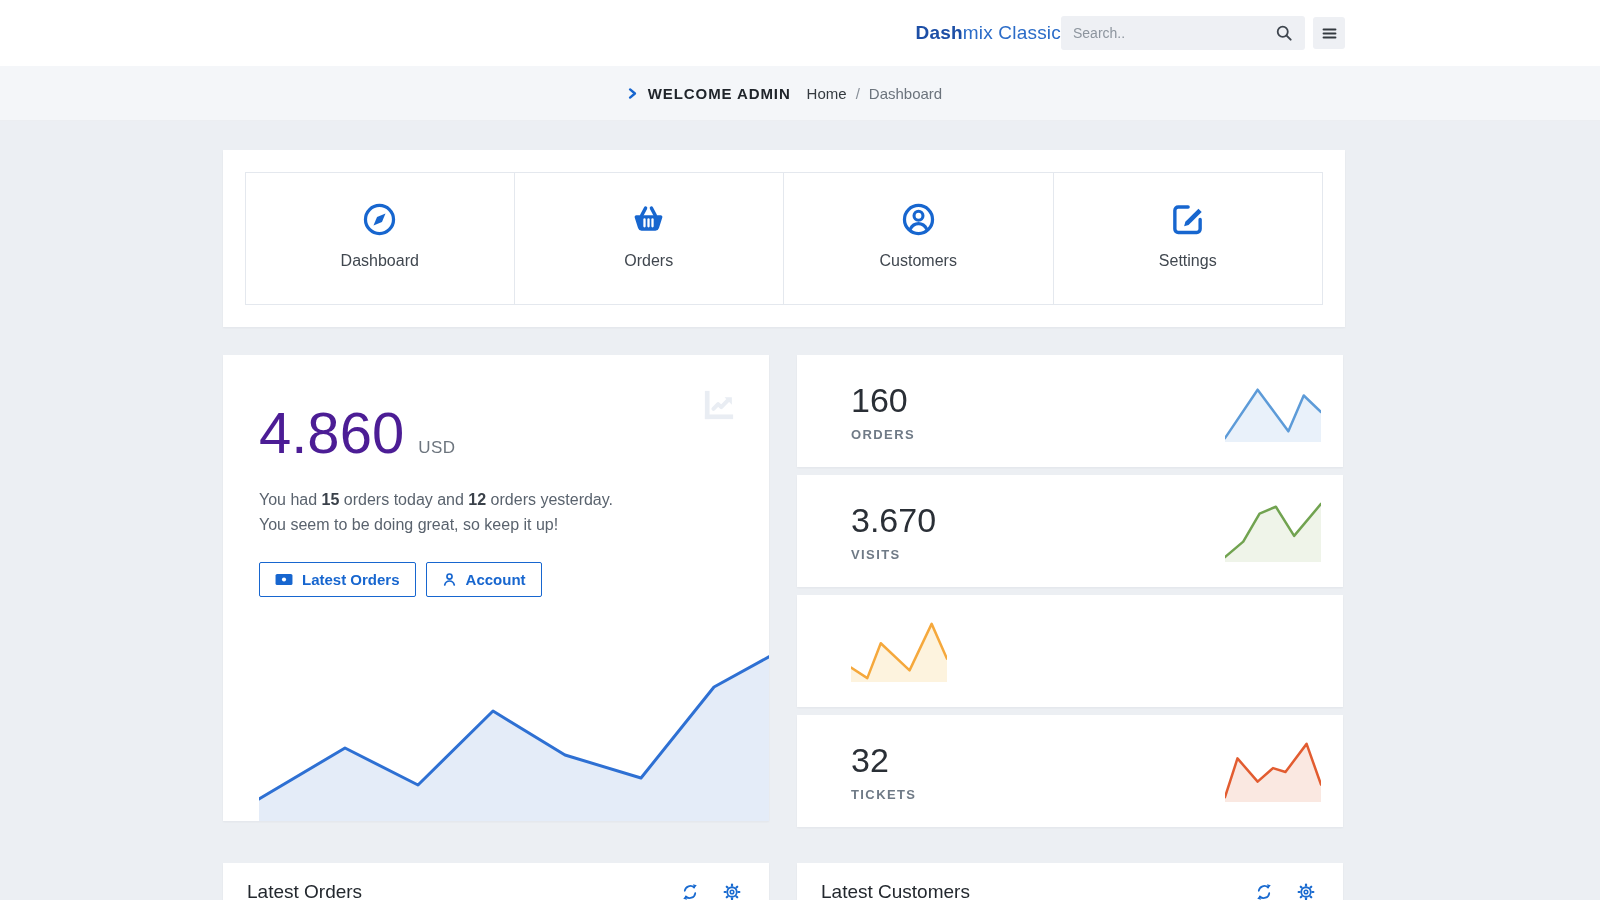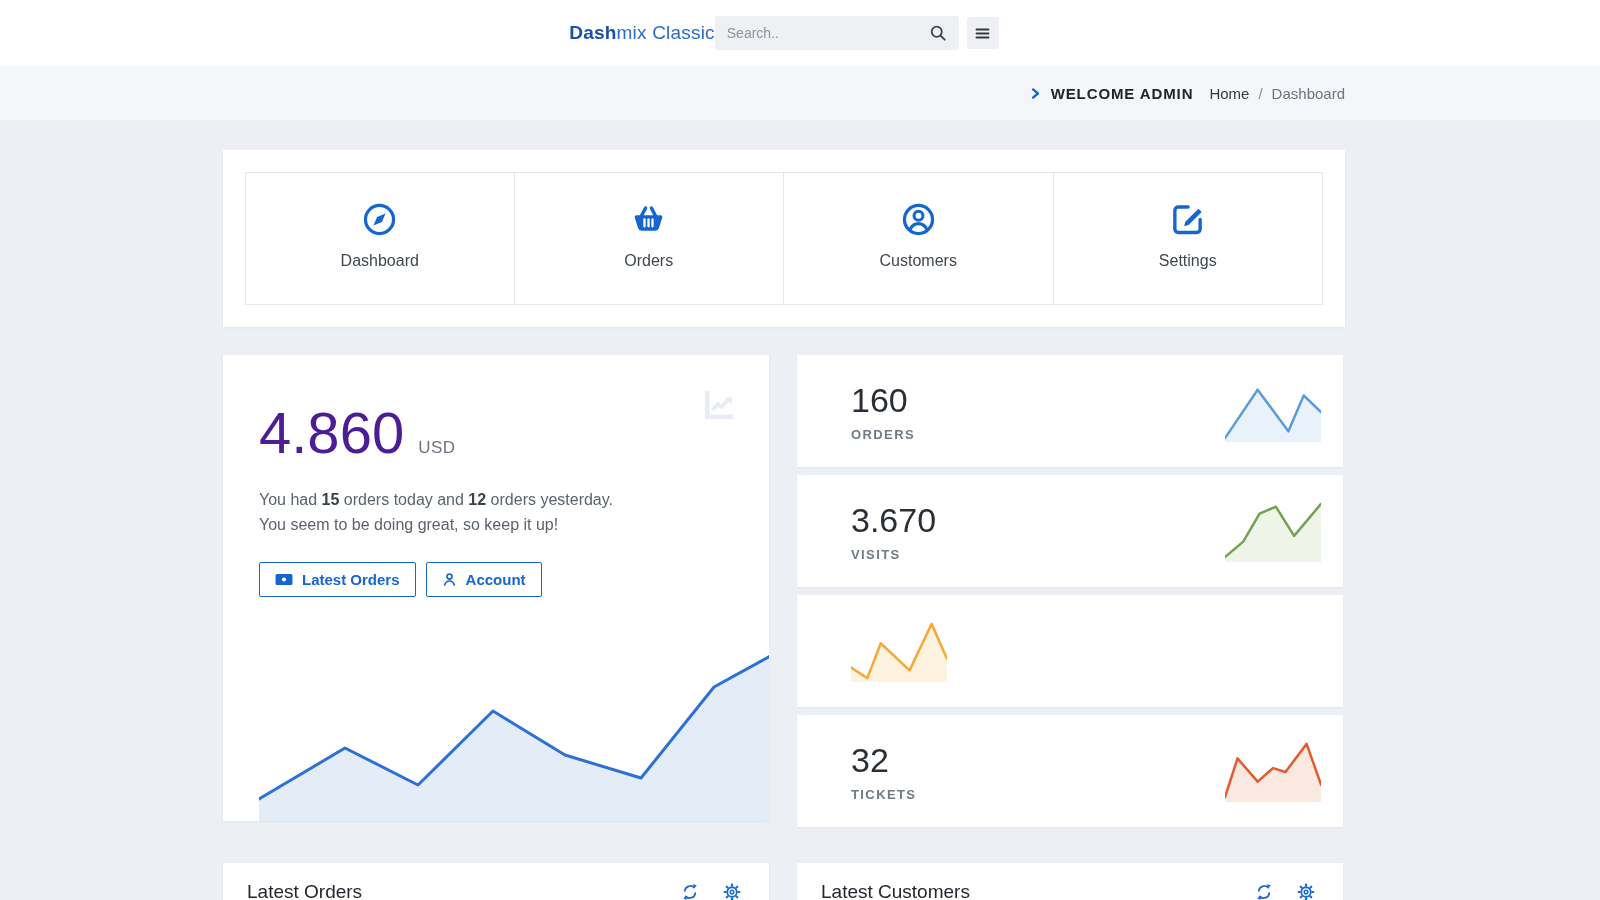--- a/index.html
+++ b/index.html
@@ -2,34 +2,34 @@
 <html><head>
 <meta charset="utf-8">
 <style>
   * { box-sizing: border-box; margin: 0; padding: 0; }
   html,body { width:1600px; height:900px; overflow:hidden; }
   body { font-family:"Liberation Sans", sans-serif; background:#eceff3; color:#343a40; }
   .container { width:1122px; margin-left:223px; }
 
   
   .top-header { background:#fff; height:66px; display:flex; align-items:center; }
-  .top-header .container { display:flex; align-items:center; justify-content:center; }
+  .top-header .container { display:flex; align-items:center; justify-content:flex-end; }
   .brand { font-size:19px; text-decoration:none; letter-spacing:.2px; cursor:pointer; }
   .brand .b { font-weight:bold; color:#1d4fa6; }
   .brand .l { font-weight:normal; color:#2b6cc8; }
   .header-right { display:flex; align-items:center; gap:8px; }
   .search-box { background:#eef0f4; border-radius:3px; height:34px; width:244px; display:flex; align-items:center; padding:0 8px 0 12px; }
   .search-box input { border:none; outline:none; background:transparent; flex:1; font-size:14px; color:#3e454e; font-family:"Liberation Sans",sans-serif; }
   .search-box input::placeholder { color:#8d959e; }
   .icon-btn { background:transparent; border:none; cursor:pointer; display:flex; align-items:center; justify-content:center; padding:4px; }
   .menu-btn { background:#eef0f4; border:none; border-radius:3px; width:32px; height:32px; display:flex; align-items:center; justify-content:center; cursor:pointer; }
 
   
   .page-header { background:#f4f6f9; height:55px; border-bottom:1px solid rgba(0,0,0,.03); }
-  .page-header .container { height:100%; display:flex; align-items:center; justify-content:flex-end;gap:16px; }
+  .page-header .container { height:100%; display:flex; align-items:center; justify-content:center;gap:16px; }
   .ph-title { display:flex; align-items:center; gap:9px; font-size:15px; font-weight:bold; letter-spacing:.9px; color:#20252b; }
   .breadcrumb { font-size:15px; display:flex; gap:9px; align-items:center; }
   .breadcrumb .home { color:#343a40; text-decoration:none; cursor:pointer; }
   .breadcrumb .sep { color:#878f98; }
   .breadcrumb .current { color:#6b737c; }
 
   
   .content { padding-top:29px; }
   .card { background:#fff; box-shadow:0 1px 2px rgba(30,40,60,.05); }
 

